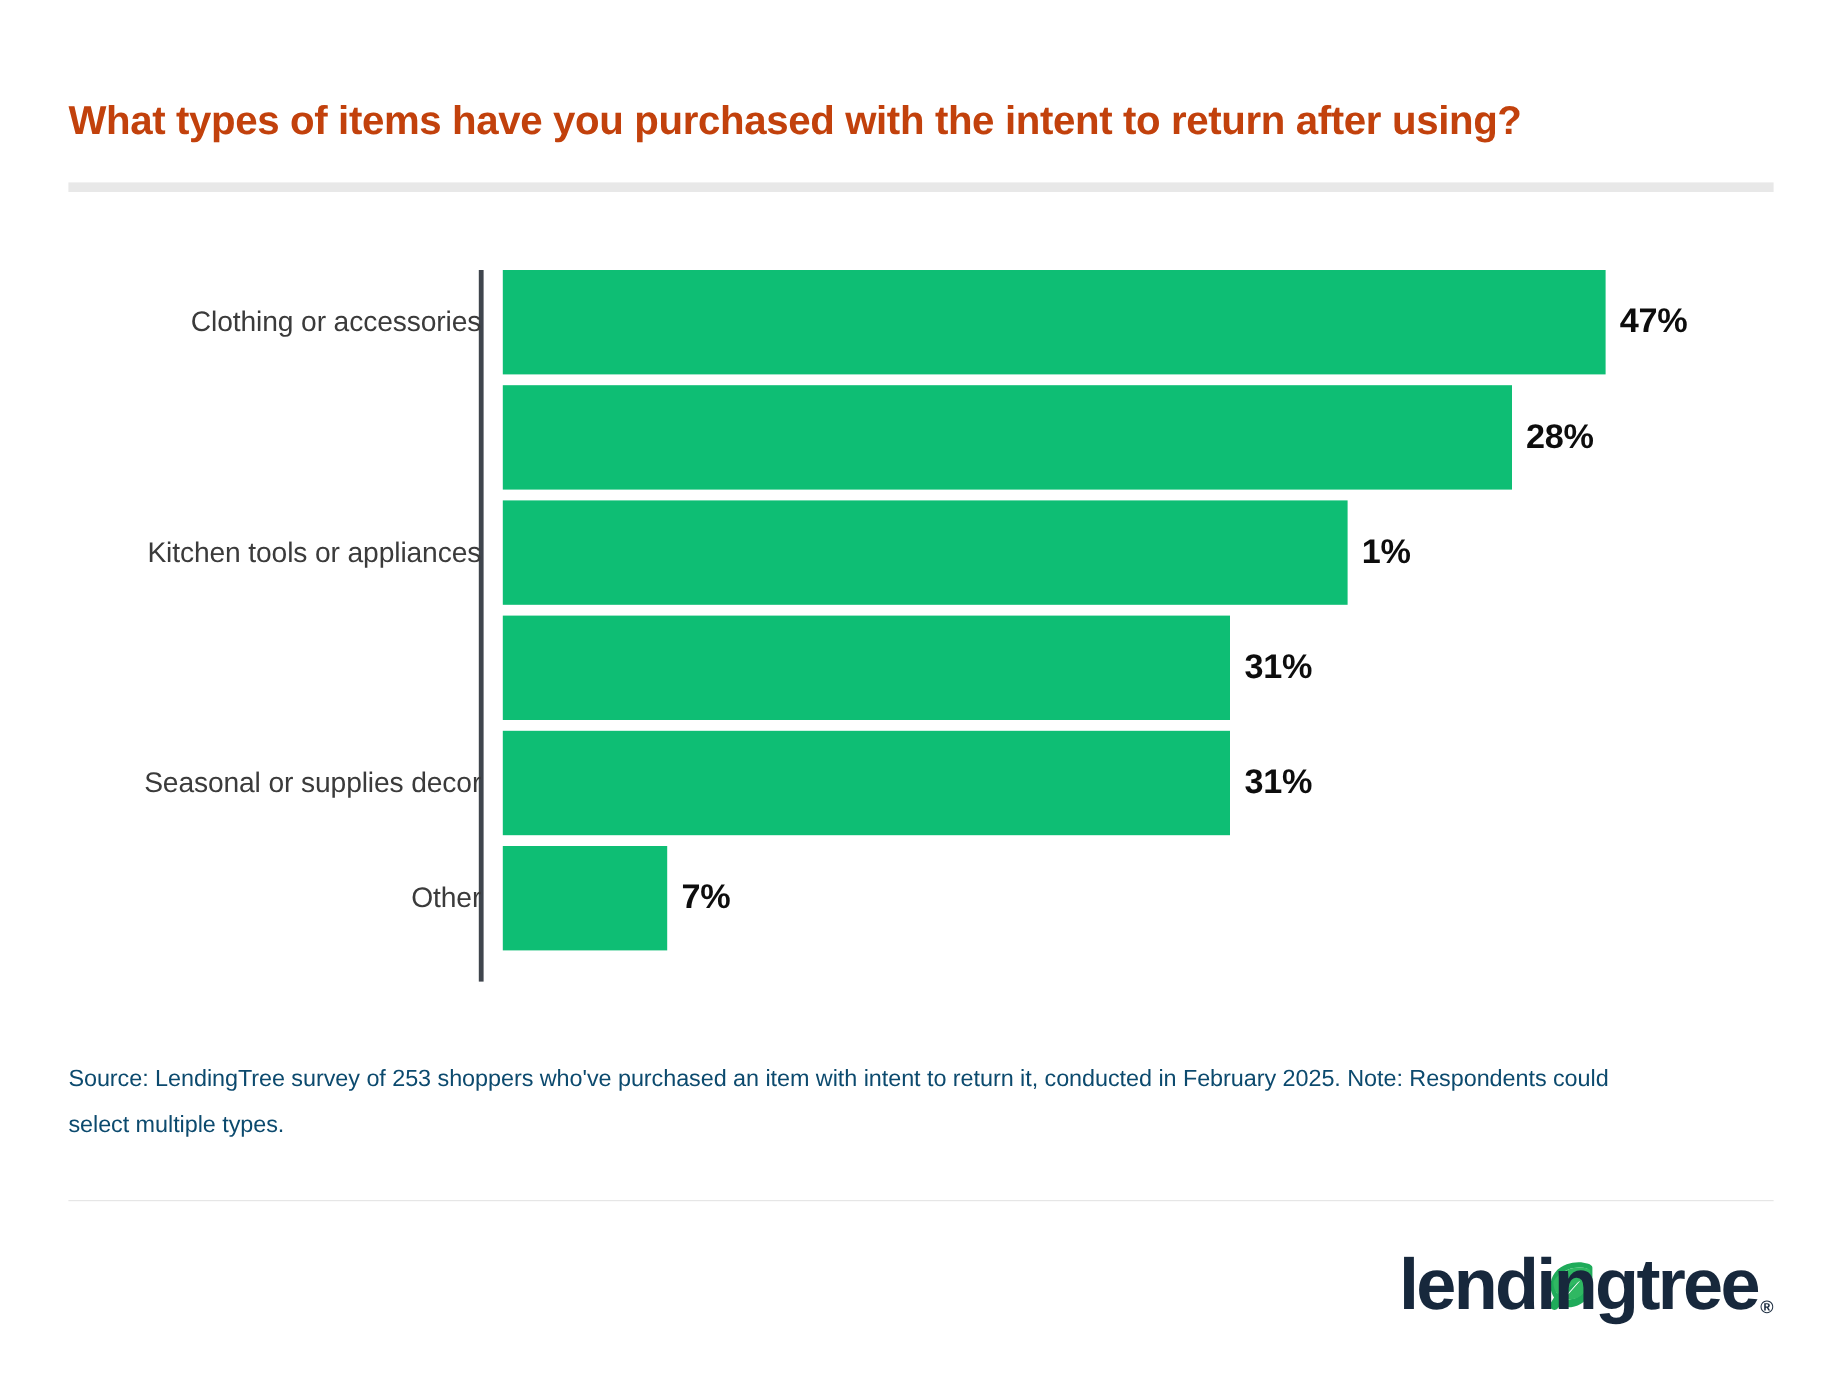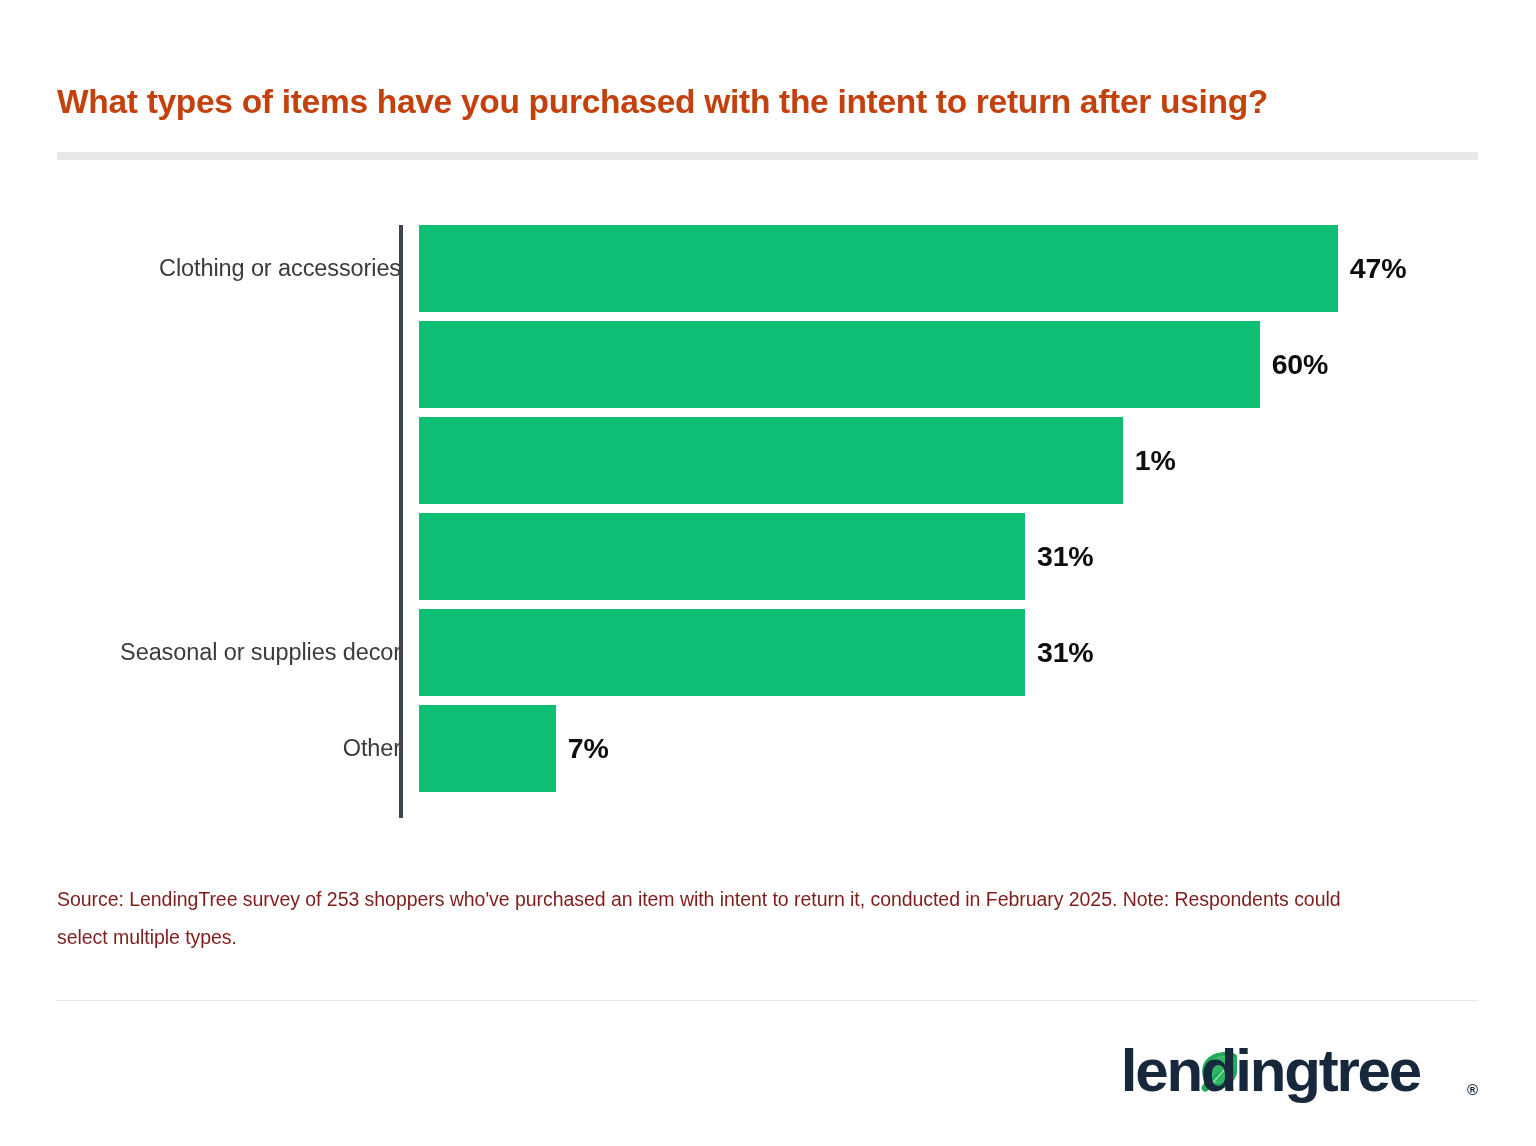--- a/index.html
+++ b/index.html
@@ -117,42 +117,41 @@
   }
 
   
   .source-note {
     position: absolute;
     left: 57px;
     top: 880px;
     width: 1330px;
     font-size: 19.5px;
     line-height: 1.95;
-    color: #7f1d1d;
+    color: #0c4a6e;
     letter-spacing: -0.05px;
   }
 
   .footer-rule {
     position: absolute;
     left: 57px;
     top: 1000px;
     width: 1421px;
     height: 1px;
     background: #e6e6e6;
   }
 
   
   .logo {
     position: absolute;
     right: 58px;
     top: 1034px;
     height: 64px;
     display: flex;
     align-items: flex-end;
-    gap: 45px;
   }
   .logo-mark {
     position: relative;
     width: 0;
     height: 0;
   }
   .logo-leaf {
     position: absolute;
     left: 121px;
     top: -47px;
@@ -191,24 +190,25 @@
         <div class="row">
           <div class="cat-label">Clothing or accessories</div>
           <div class="bar-wrap">
             <div class="bar" style="width: 918.85px; background: rgb(14, 190, 116);"></div>
             <div class="value-label">47%</div>
           </div>
         </div>
         <div class="row">
           <div class="bar-wrap">
             <div class="bar" style="width: 840.65px; background: rgb(14, 190, 116);"></div>
-            <div class="value-label">60%</div>
-          </div>
-        </div>
-        <div class="row">
+            <div class="value-label">28%</div>
+          </div>
+        </div>
+        <div class="row">
+          <div class="cat-label">Kitchen tools or appliances</div>
           <div class="bar-wrap">
             <div class="bar" style="width: 703.8px; background: rgb(14, 190, 116);"></div>
             <div class="value-label">1%</div>
           </div>
         </div>
         <div class="row">
           <div class="bar-wrap">
             <div class="bar" style="width: 606.05px; background: rgb(14, 190, 116);"></div>
             <div class="value-label">31%</div>
           </div>

